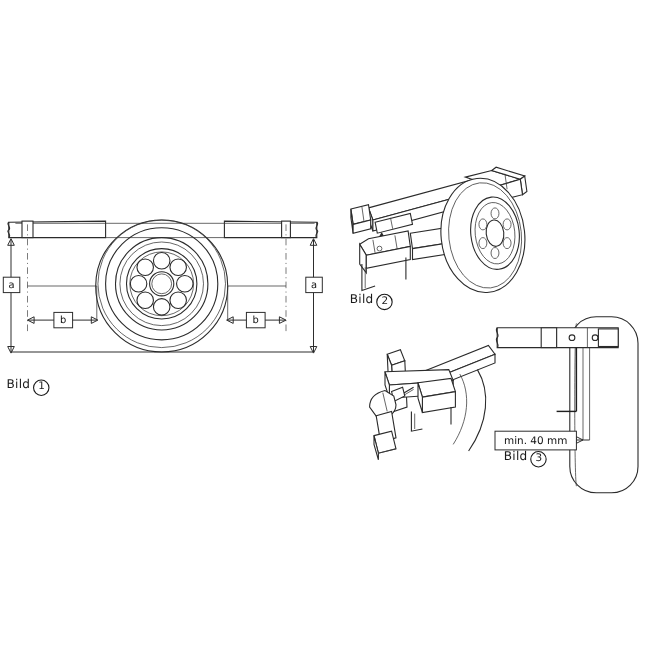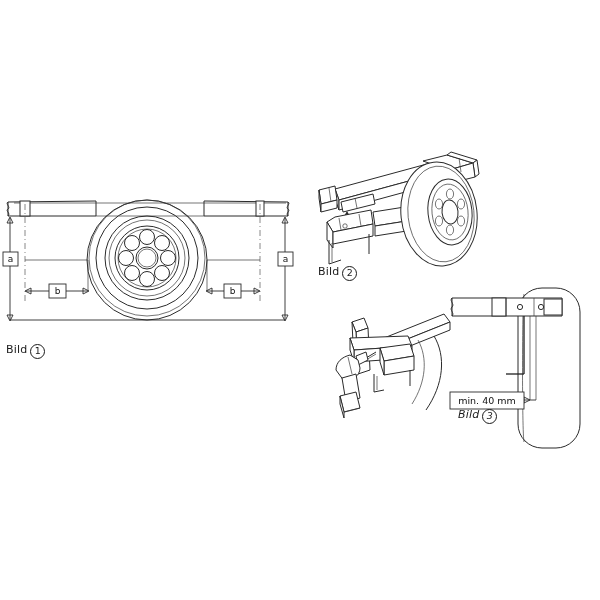--- a/index.html
+++ b/index.html
@@ -318,17 +318,17 @@
 
       <g>
         <path class="dim" d="M56,118 L92,118"></path>
         <path class="dim" d="M80,115 L86,118 L80,121 Z" fill="#2b2b2b"></path>
         <rect class="lbl-box" x="6" y="110" width="74" height="17"></rect>
         <text class="mm-txt" x="43" y="119">min. 40 mm</text>
       </g>
     </svg>
   </div>
 
-  <div class="cap" style="left:458px; top:408px;font-style:italic;">
+  <div class="cap" style="left:458px; top:408px;">
     <span>Bild</span><span class="capnum">3</span>
   </div>
 
 </div>
 
 </body></html>

